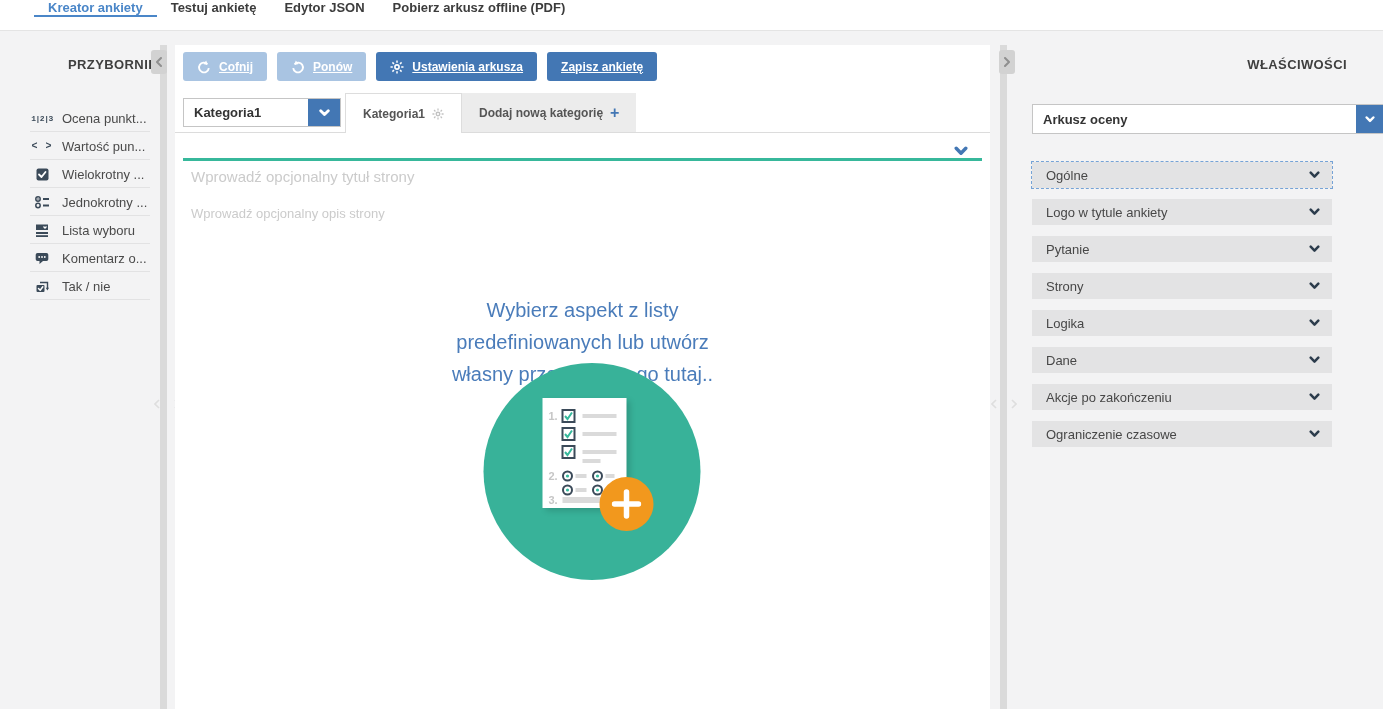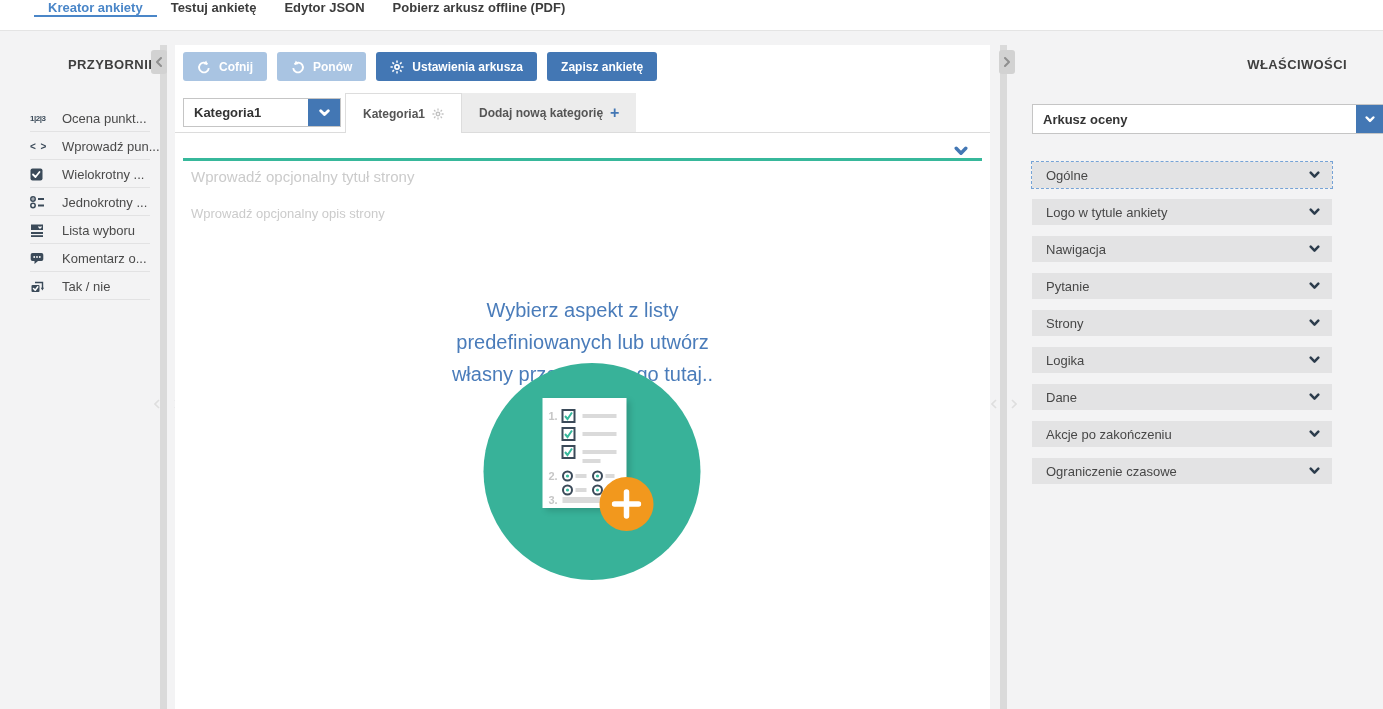--- a/index.html
+++ b/index.html
@@ -15,41 +15,41 @@
 
   
   .sidebar{position:absolute;top:31px;left:0;width:160px;bottom:0;}
   .panel-title{font-size:13px;font-weight:bold;color:#3f3f3f;letter-spacing:.4px;}
   .sidebar .panel-title{position:absolute;top:26px;left:32px;padding-left:36px;}
   .toolbox-list{position:absolute;top:73px;left:0;right:0;}
   .toolbox-item{height:28px;display:flex;align-items:center;padding-left:30px;
                 position:relative;cursor:grab;}
   .toolbox-item::after{content:"";position:absolute;left:30px;right:10px;bottom:0;
                 border-bottom:1px solid #e2e2e3;}
-  .tb-icon{width:24px;display:flex;justify-content:flex-start;align-items:center;color:#3b4a59;}
+  .tb-icon{width:24px;display:flex;justify-content:center;align-items:center;color:#3b4a59;font-family:Liberation Mono, monospace;}
   .tb-glyph{font-size:8px;font-weight:bold;letter-spacing:-.5px;color:#3b4a59;}
   .tb-glyph.big{font-size:10px;letter-spacing:1px;}
   .tb-label{margin-left:8px;font-size:13px;color:#4a4a4a;white-space:nowrap;}
 
   
   .splitter{position:absolute;top:45px;bottom:0;width:7px;background:#dadada;cursor:col-resize;}
   .splitter.sp-left{left:160px;} .splitter.sp-right{left:1000px;}
   .split-handle{position:absolute;top:50px;width:16px;height:24px;border-radius:3px;
                 background:#d2d2d2;display:flex;align-items:center;justify-content:center;cursor:pointer;}
   .split-handle.sh-left{left:151px;} .split-handle.sh-right{left:999px;}
   .split-mid{position:absolute;top:399px;width:26px;display:flex;justify-content:space-between;
              pointer-events:none;}
   .split-mid.sm-left{left:154px;} .split-mid.sm-right{left:991px;}
 
   
   .canvas{position:absolute;left:175px;top:45px;width:815px;bottom:0;background:#fff;}
   .toolbar-row{position:absolute;top:7px;left:8px;display:flex;gap:10px;}
   .btn{height:29px;border-radius:3px;background:#4377b4;color:#fff;font-size:12px;
        font-weight:bold;display:flex;align-items:center;gap:8px;padding:0 14px;border:none;
-       cursor:pointer;font-family:inherit;white-space:nowrap;}
+       cursor:pointer;font-family:inherit;white-space:nowrap;text-decoration:underline;}
   .btn.disabled{background:#a9c4e2;}
 
   .cat-row{position:absolute;top:48px;left:0;right:0;height:39px;border-bottom:1px solid #dcdcdc;
            display:flex;align-items:flex-end;}
   .cat-combo{margin-left:8px;margin-bottom:5px;width:158px;height:29px;border:1px solid #c5c5c5;
              background:#fff;display:flex;box-sizing:border-box;cursor:pointer;}
   .combo-value{flex:1;font-size:13px;font-weight:bold;color:#333;padding-left:10px;
                display:flex;align-items:center;}
   .combo-btn{width:32px;background:#4377b4;display:flex;align-items:center;justify-content:center;
              cursor:pointer;}
@@ -103,21 +103,21 @@
     <div class="toolbox-item">
       <span class="tb-icon">
           <span class="tb-glyph">1|2|3</span>
         </span>
       <span class="tb-label">Ocena punkt...</span>
     </div>
     <div class="toolbox-item">
       <span class="tb-icon">
           <span class="tb-glyph big">&lt; &gt;</span>
         </span>
-      <span class="tb-label">Wprowadź pun...</span>
+      <span class="tb-label">Wartość pun...</span>
     </div>
     <div class="toolbox-item">
       <span class="tb-icon">
         <svg width="13" height="13" viewBox="0 0 13 13">
             <rect x="0.5" y="0.5" width="12" height="12" rx="2" fill="#3b4a59"></rect>
             <polyline points="3,6.5 5.5,9 9.5,4" fill="none" stroke="#fff" stroke-width="1.8" stroke-linecap="round" stroke-linejoin="round"></polyline>
           </svg>
       </span>
       <span class="tb-label">Wielokrotny ...</span>
     </div>
@@ -324,26 +324,20 @@
           <path d="M1.7 1.7L5.5 5.6l3.8-3.9" fill="none" stroke="#2c3c4c" stroke-width="2.5" stroke-linecap="round" stroke-linejoin="round"></path>
         </svg>
     </div>
     <div class="acc-item">
       <span>Logo w tytule ankiety</span>
       <svg width="11" height="8" viewBox="0 0 11 8">
           <path d="M1.7 1.7L5.5 5.6l3.8-3.9" fill="none" stroke="#2c3c4c" stroke-width="2.5" stroke-linecap="round" stroke-linejoin="round"></path>
         </svg>
     </div>
     <div class="acc-item">
-      <span>Nawigacja</span>
-      <svg width="11" height="8" viewBox="0 0 11 8">
-          <path d="M1.7 1.7L5.5 5.6l3.8-3.9" fill="none" stroke="#2c3c4c" stroke-width="2.5" stroke-linecap="round" stroke-linejoin="round"></path>
-        </svg>
-    </div>
-    <div class="acc-item">
       <span>Pytanie</span>
       <svg width="11" height="8" viewBox="0 0 11 8">
           <path d="M1.7 1.7L5.5 5.6l3.8-3.9" fill="none" stroke="#2c3c4c" stroke-width="2.5" stroke-linecap="round" stroke-linejoin="round"></path>
         </svg>
     </div>
     <div class="acc-item">
       <span>Strony</span>
       <svg width="11" height="8" viewBox="0 0 11 8">
           <path d="M1.7 1.7L5.5 5.6l3.8-3.9" fill="none" stroke="#2c3c4c" stroke-width="2.5" stroke-linecap="round" stroke-linejoin="round"></path>
         </svg>

